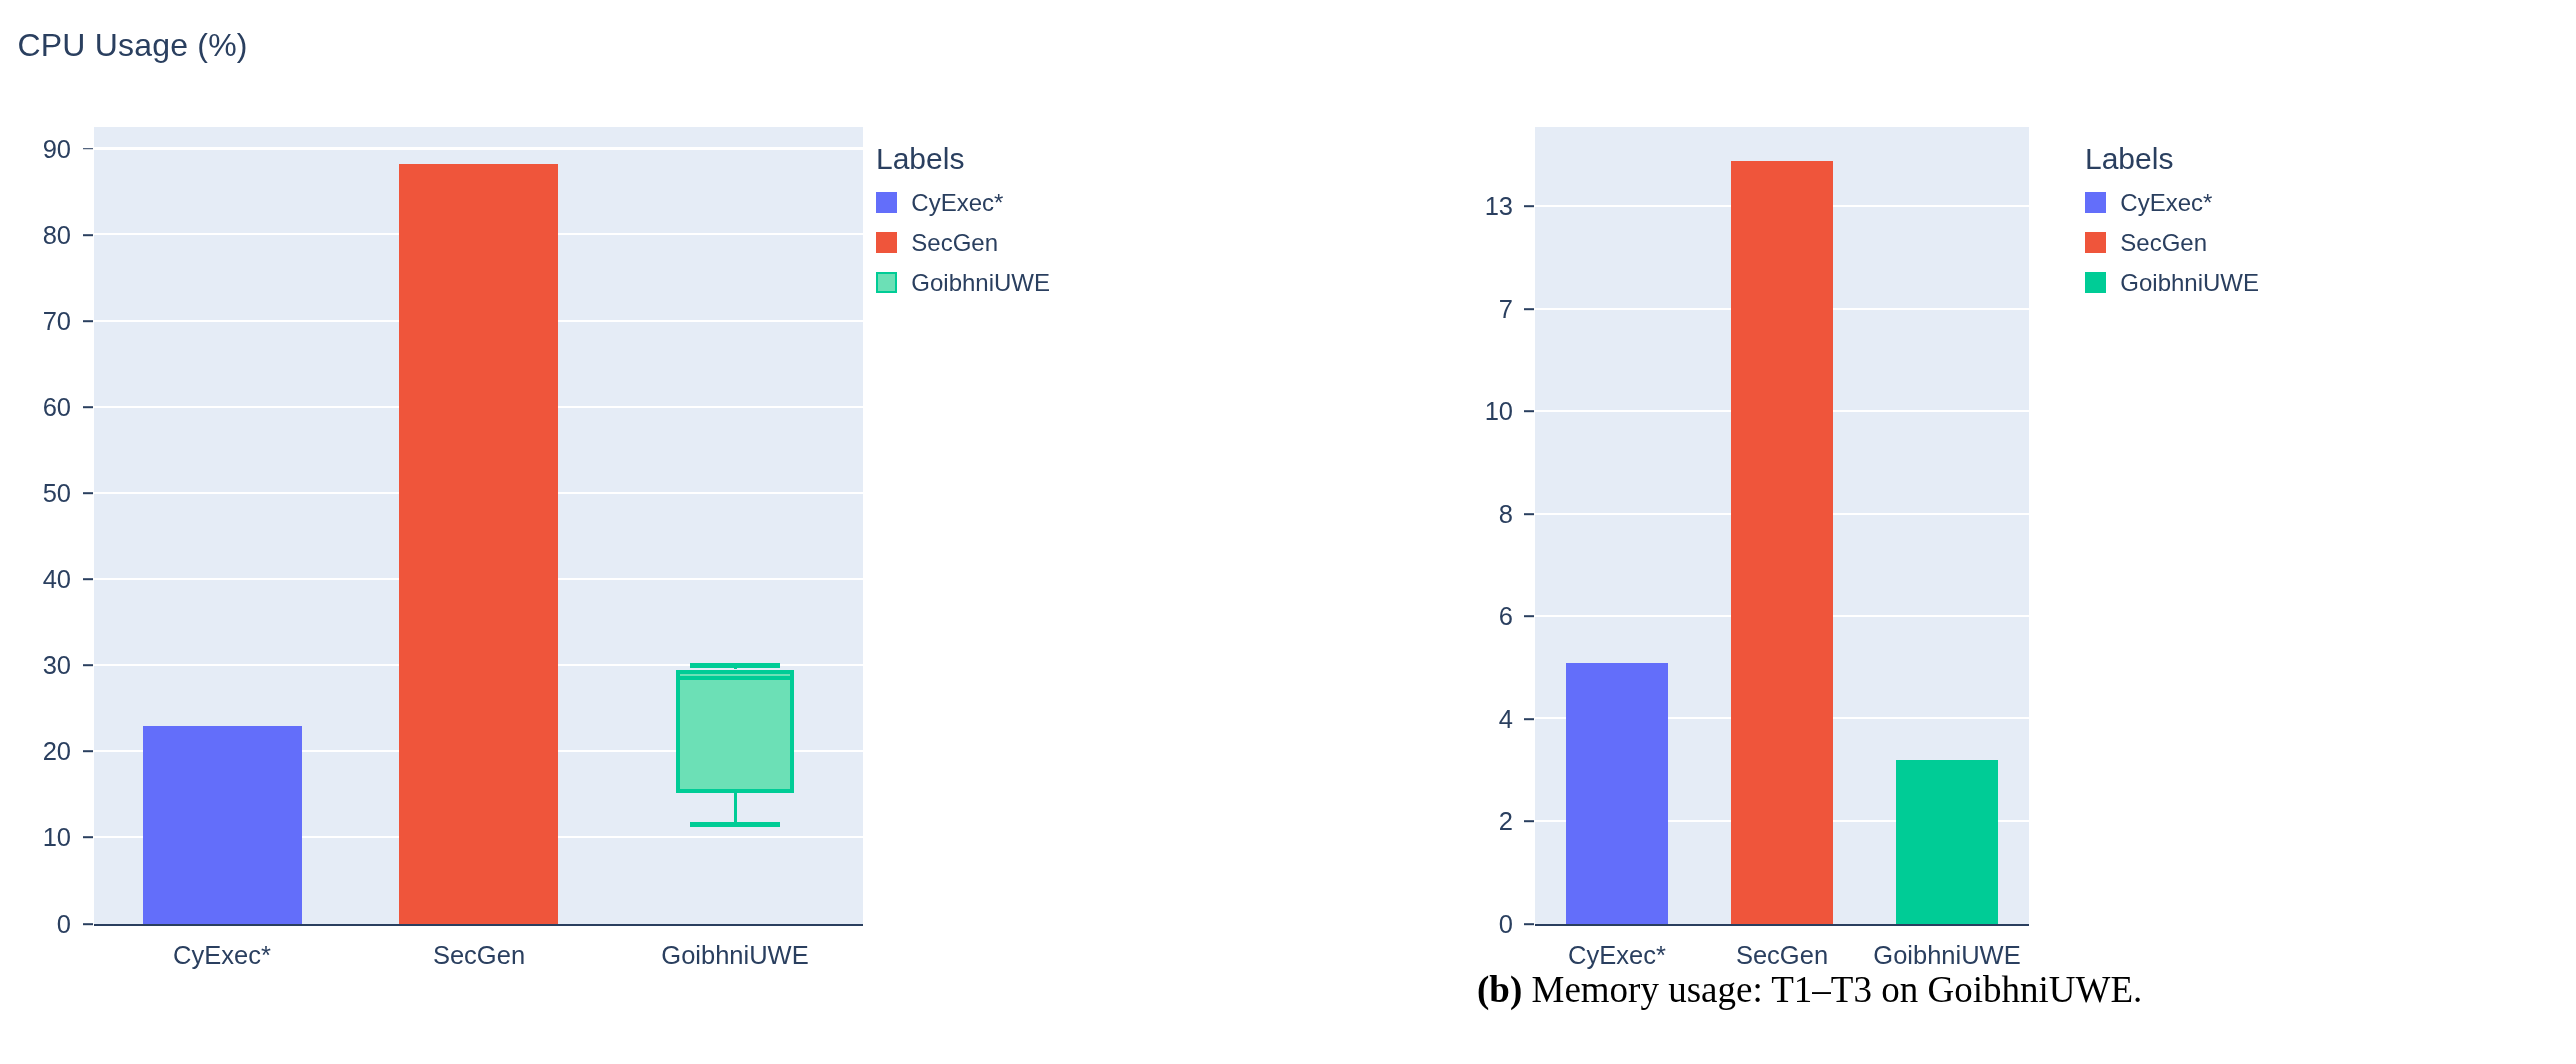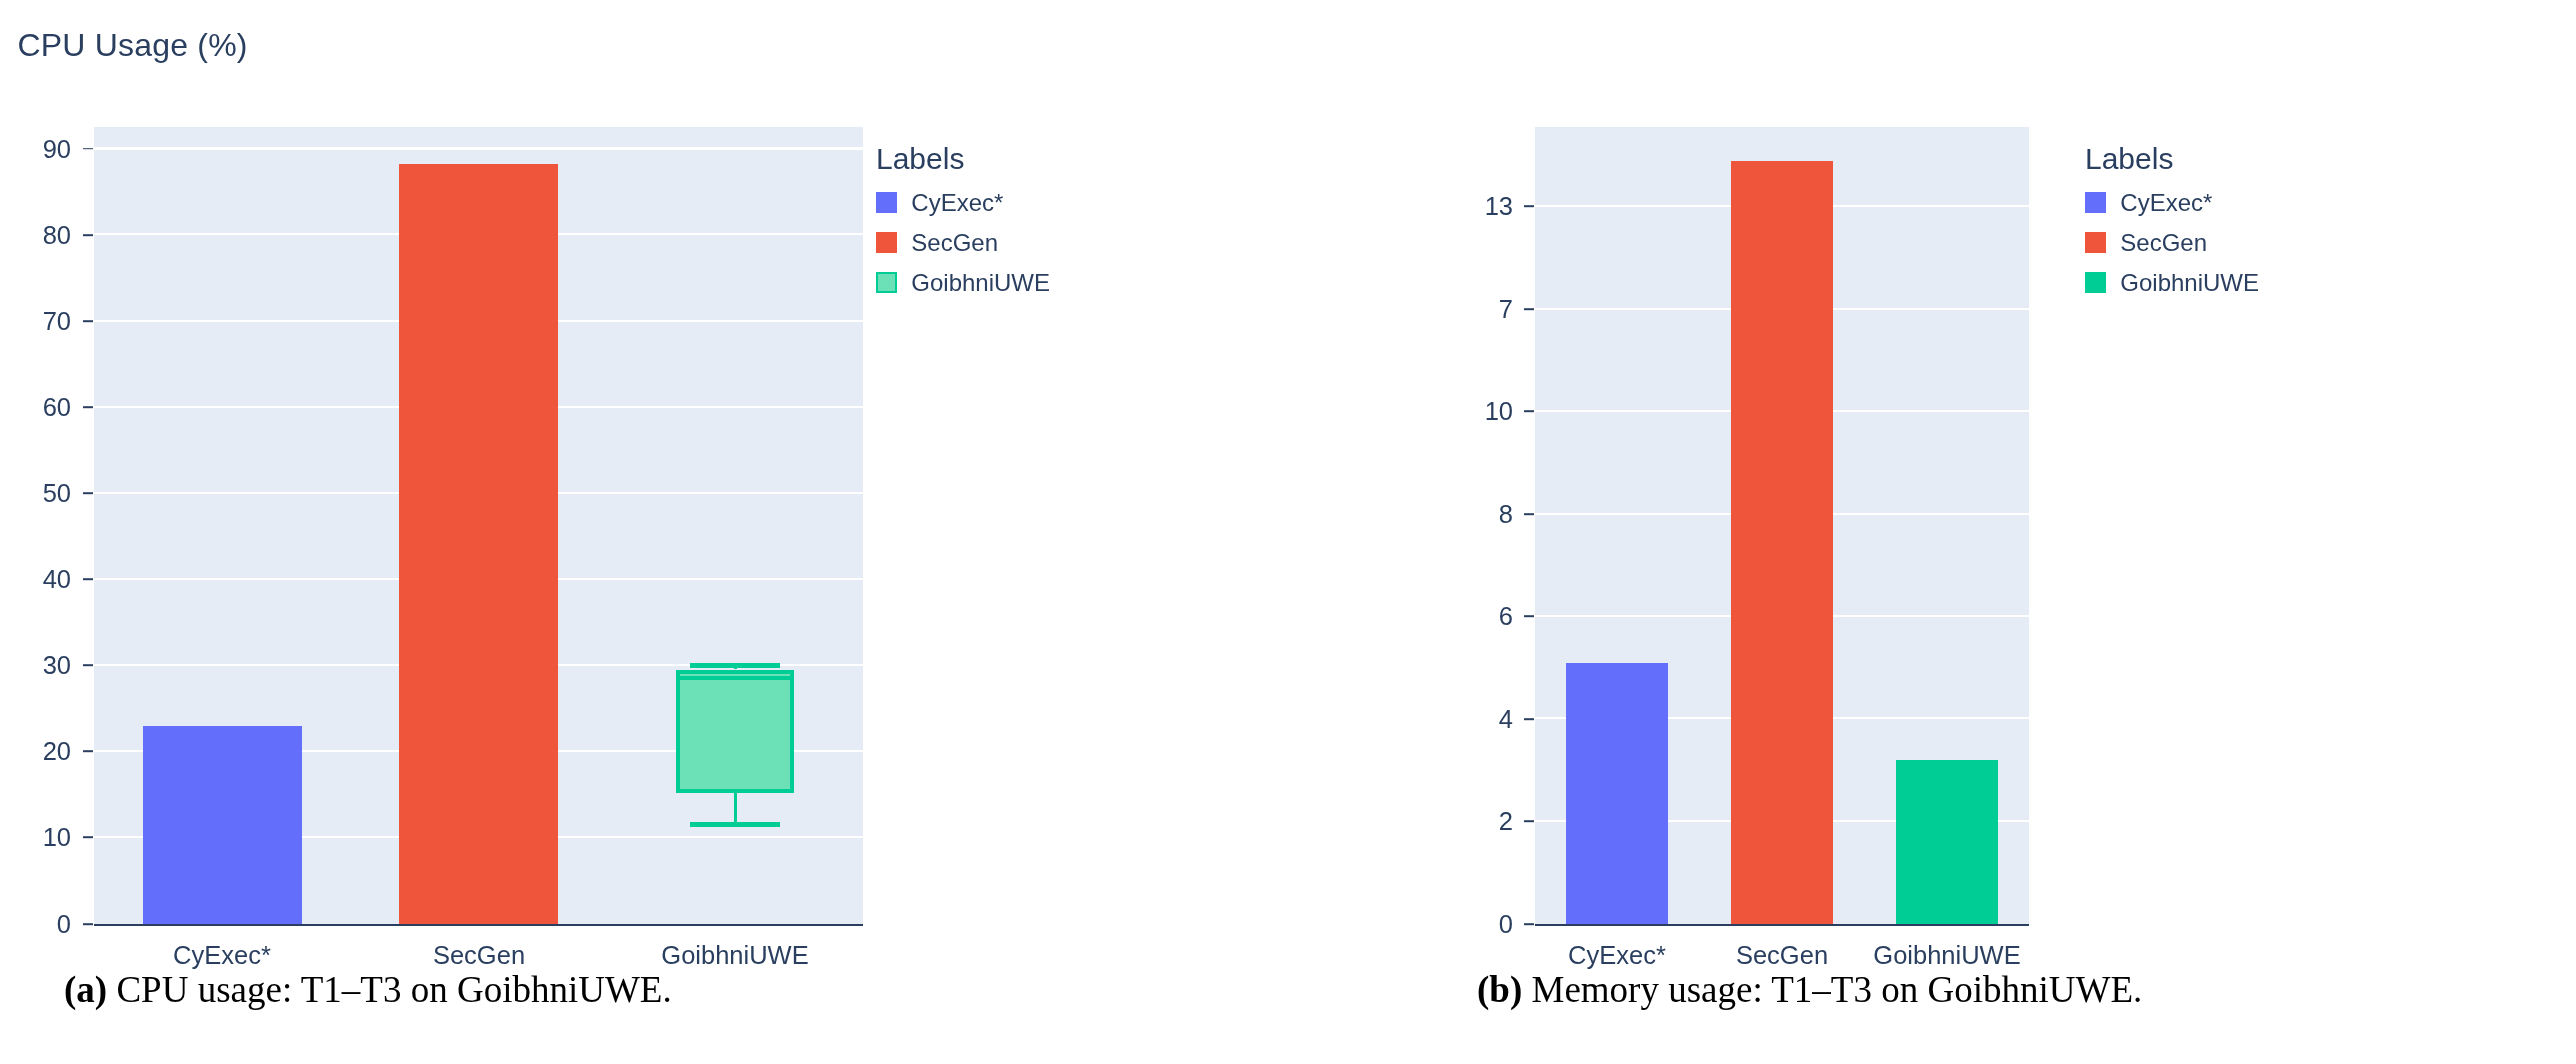--- a/index.html
+++ b/index.html
@@ -157,24 +157,20 @@
       <div class="legend-item">
         <span class="legend-swatch" id="sw-cpu-1" style="background: rgb(239, 85, 59);"></span>
         <span class="legend-label">SecGen</span>
       </div>
       <div class="legend-item">
         <span class="legend-swatch" id="sw-cpu-2" style="background: rgb(108, 224, 182); border: 2.4px solid rgb(0, 204, 150);"></span>
         <span class="legend-label">GoibhniUWE</span>
       </div>
     </div>
 
-    <div class="caption" style="left:64px;top:968px;">
-      <span class="tag">(a)</span>
-      <span>CPU usage: T1–T3 on GoibhniUWE.</span>
-    </div>
   </div>
 
   <div class="panel right">
 
 
     <div class="plot-wrap" id="plot-memory" style="left:247px;top:127px;width:494px;height:797px;">
       <div class="plot-area"></div>
     <div class="ytick-label" style="top: 797px; right: 516px; width: 159px;">0</div>
         <div class="ytick-mark" style="top: 797px; left: -11px;"></div>
         <div class="gridline" style="top: 693px;"></div>

